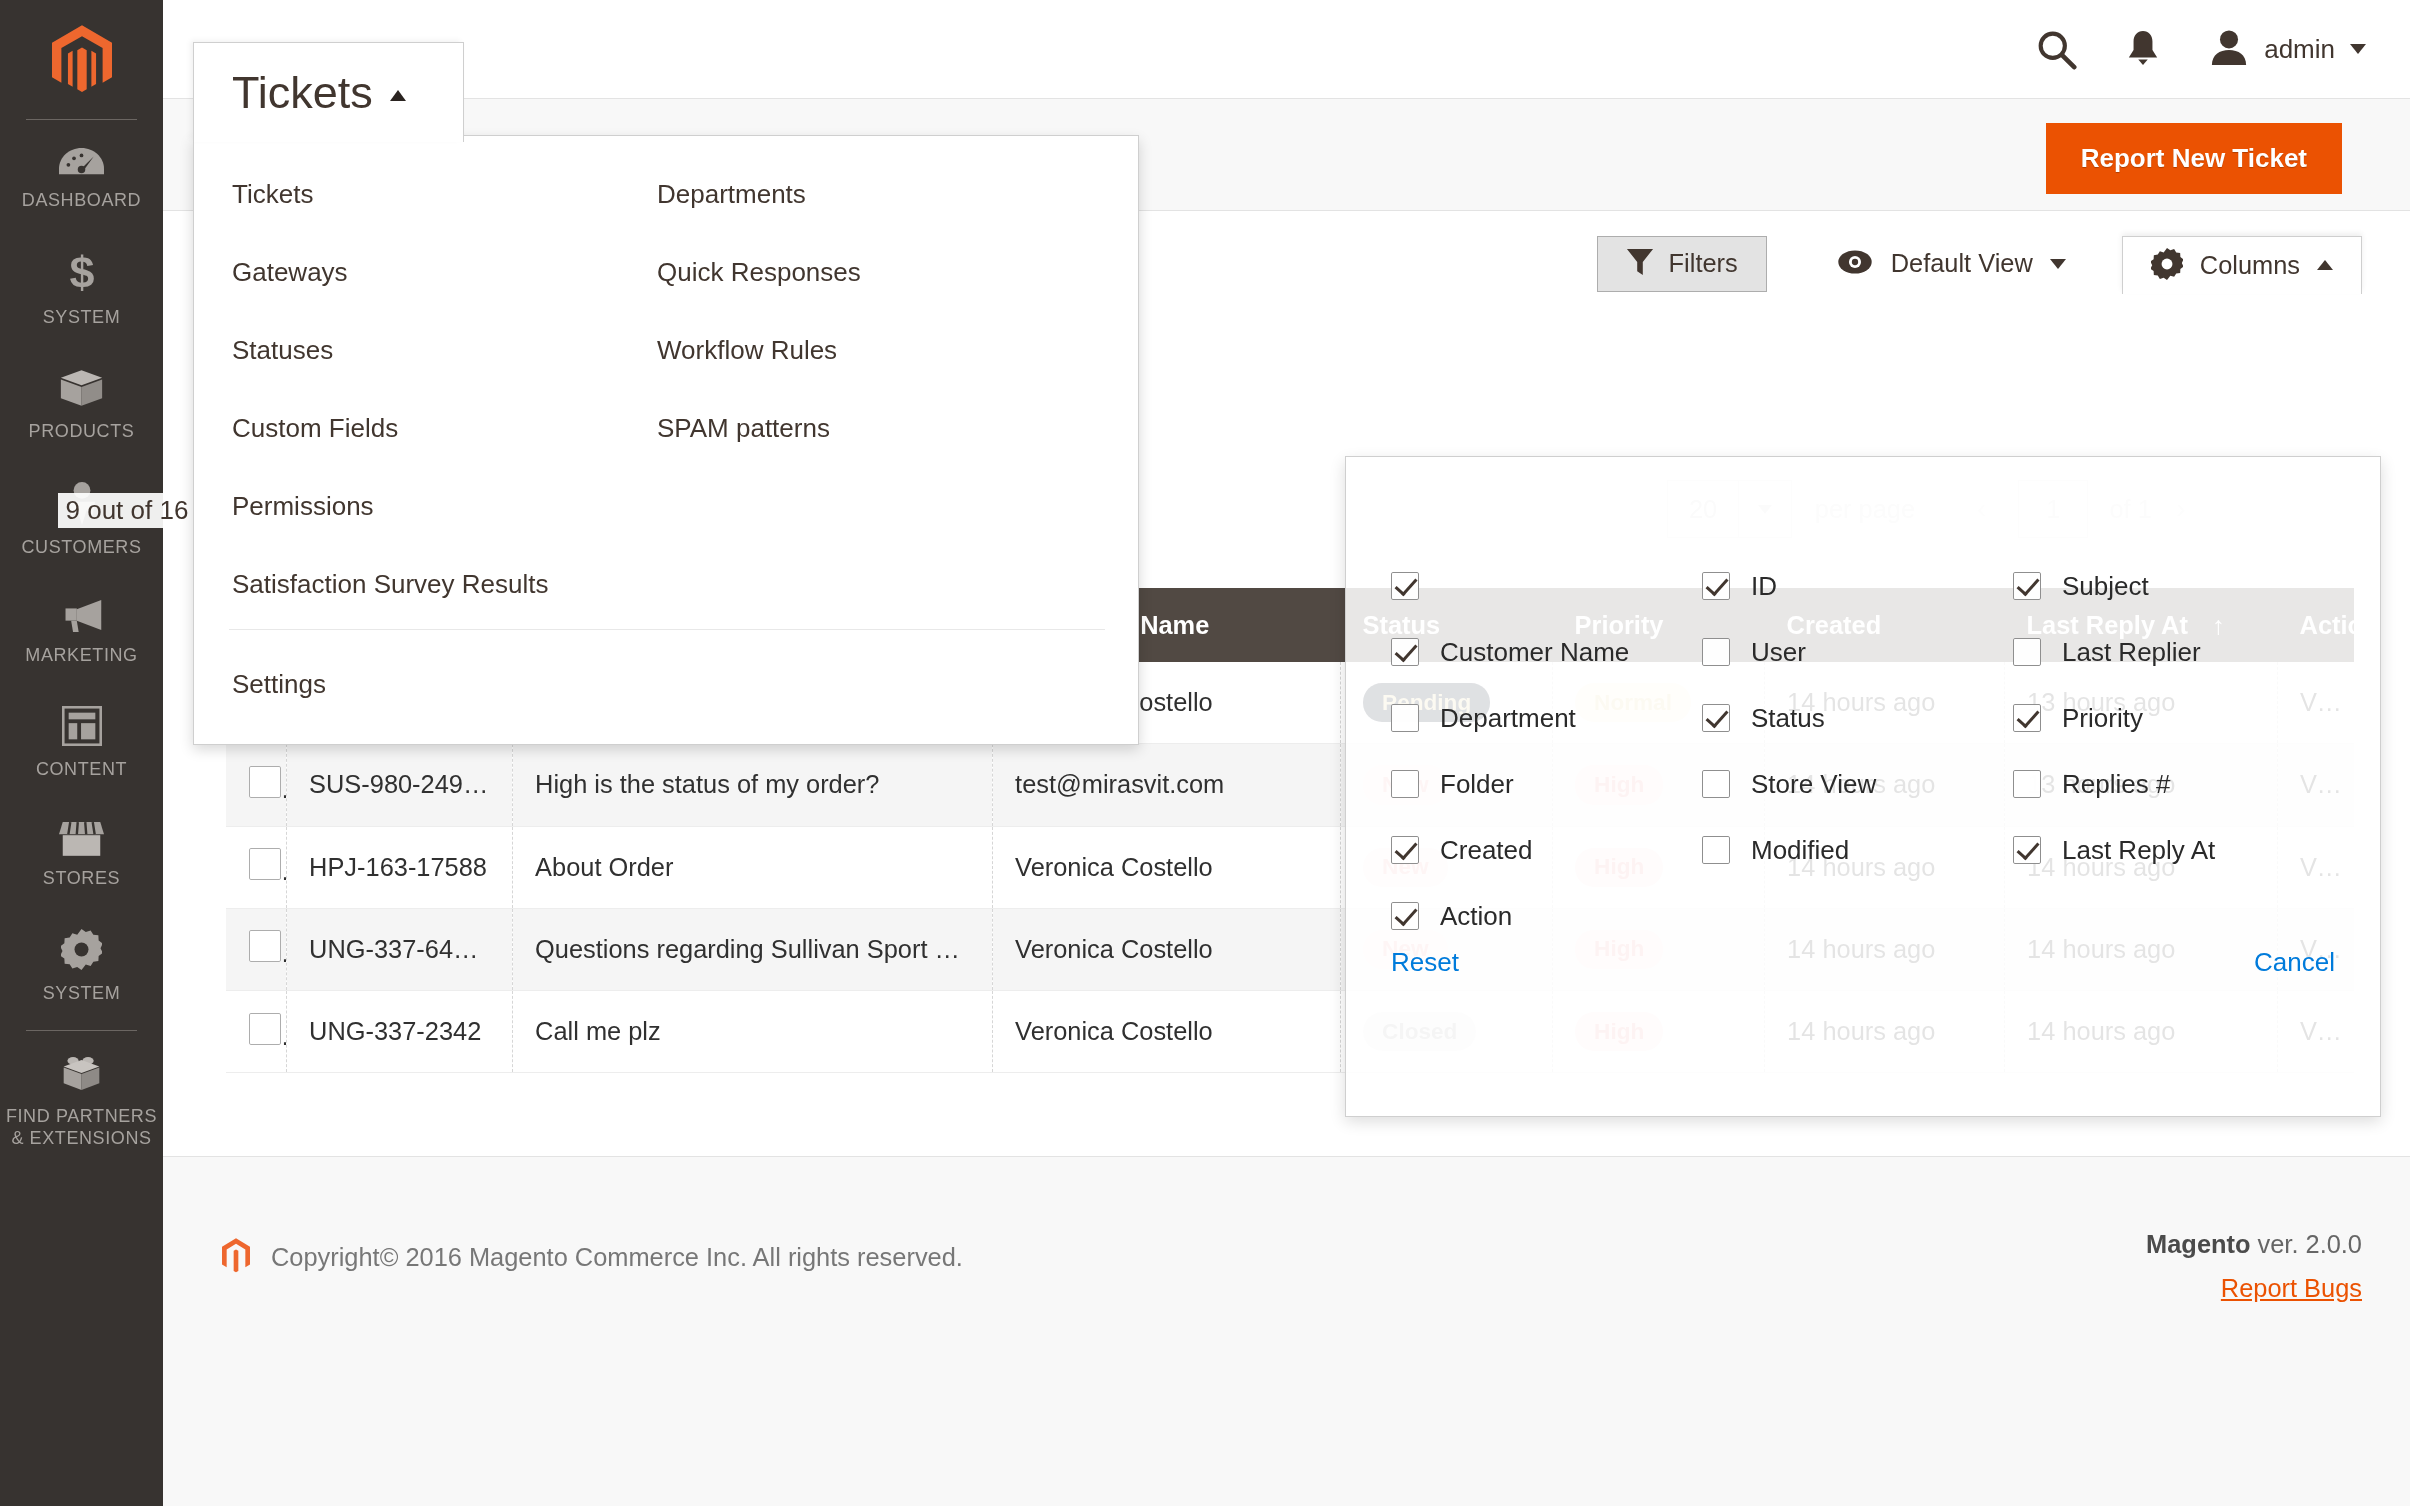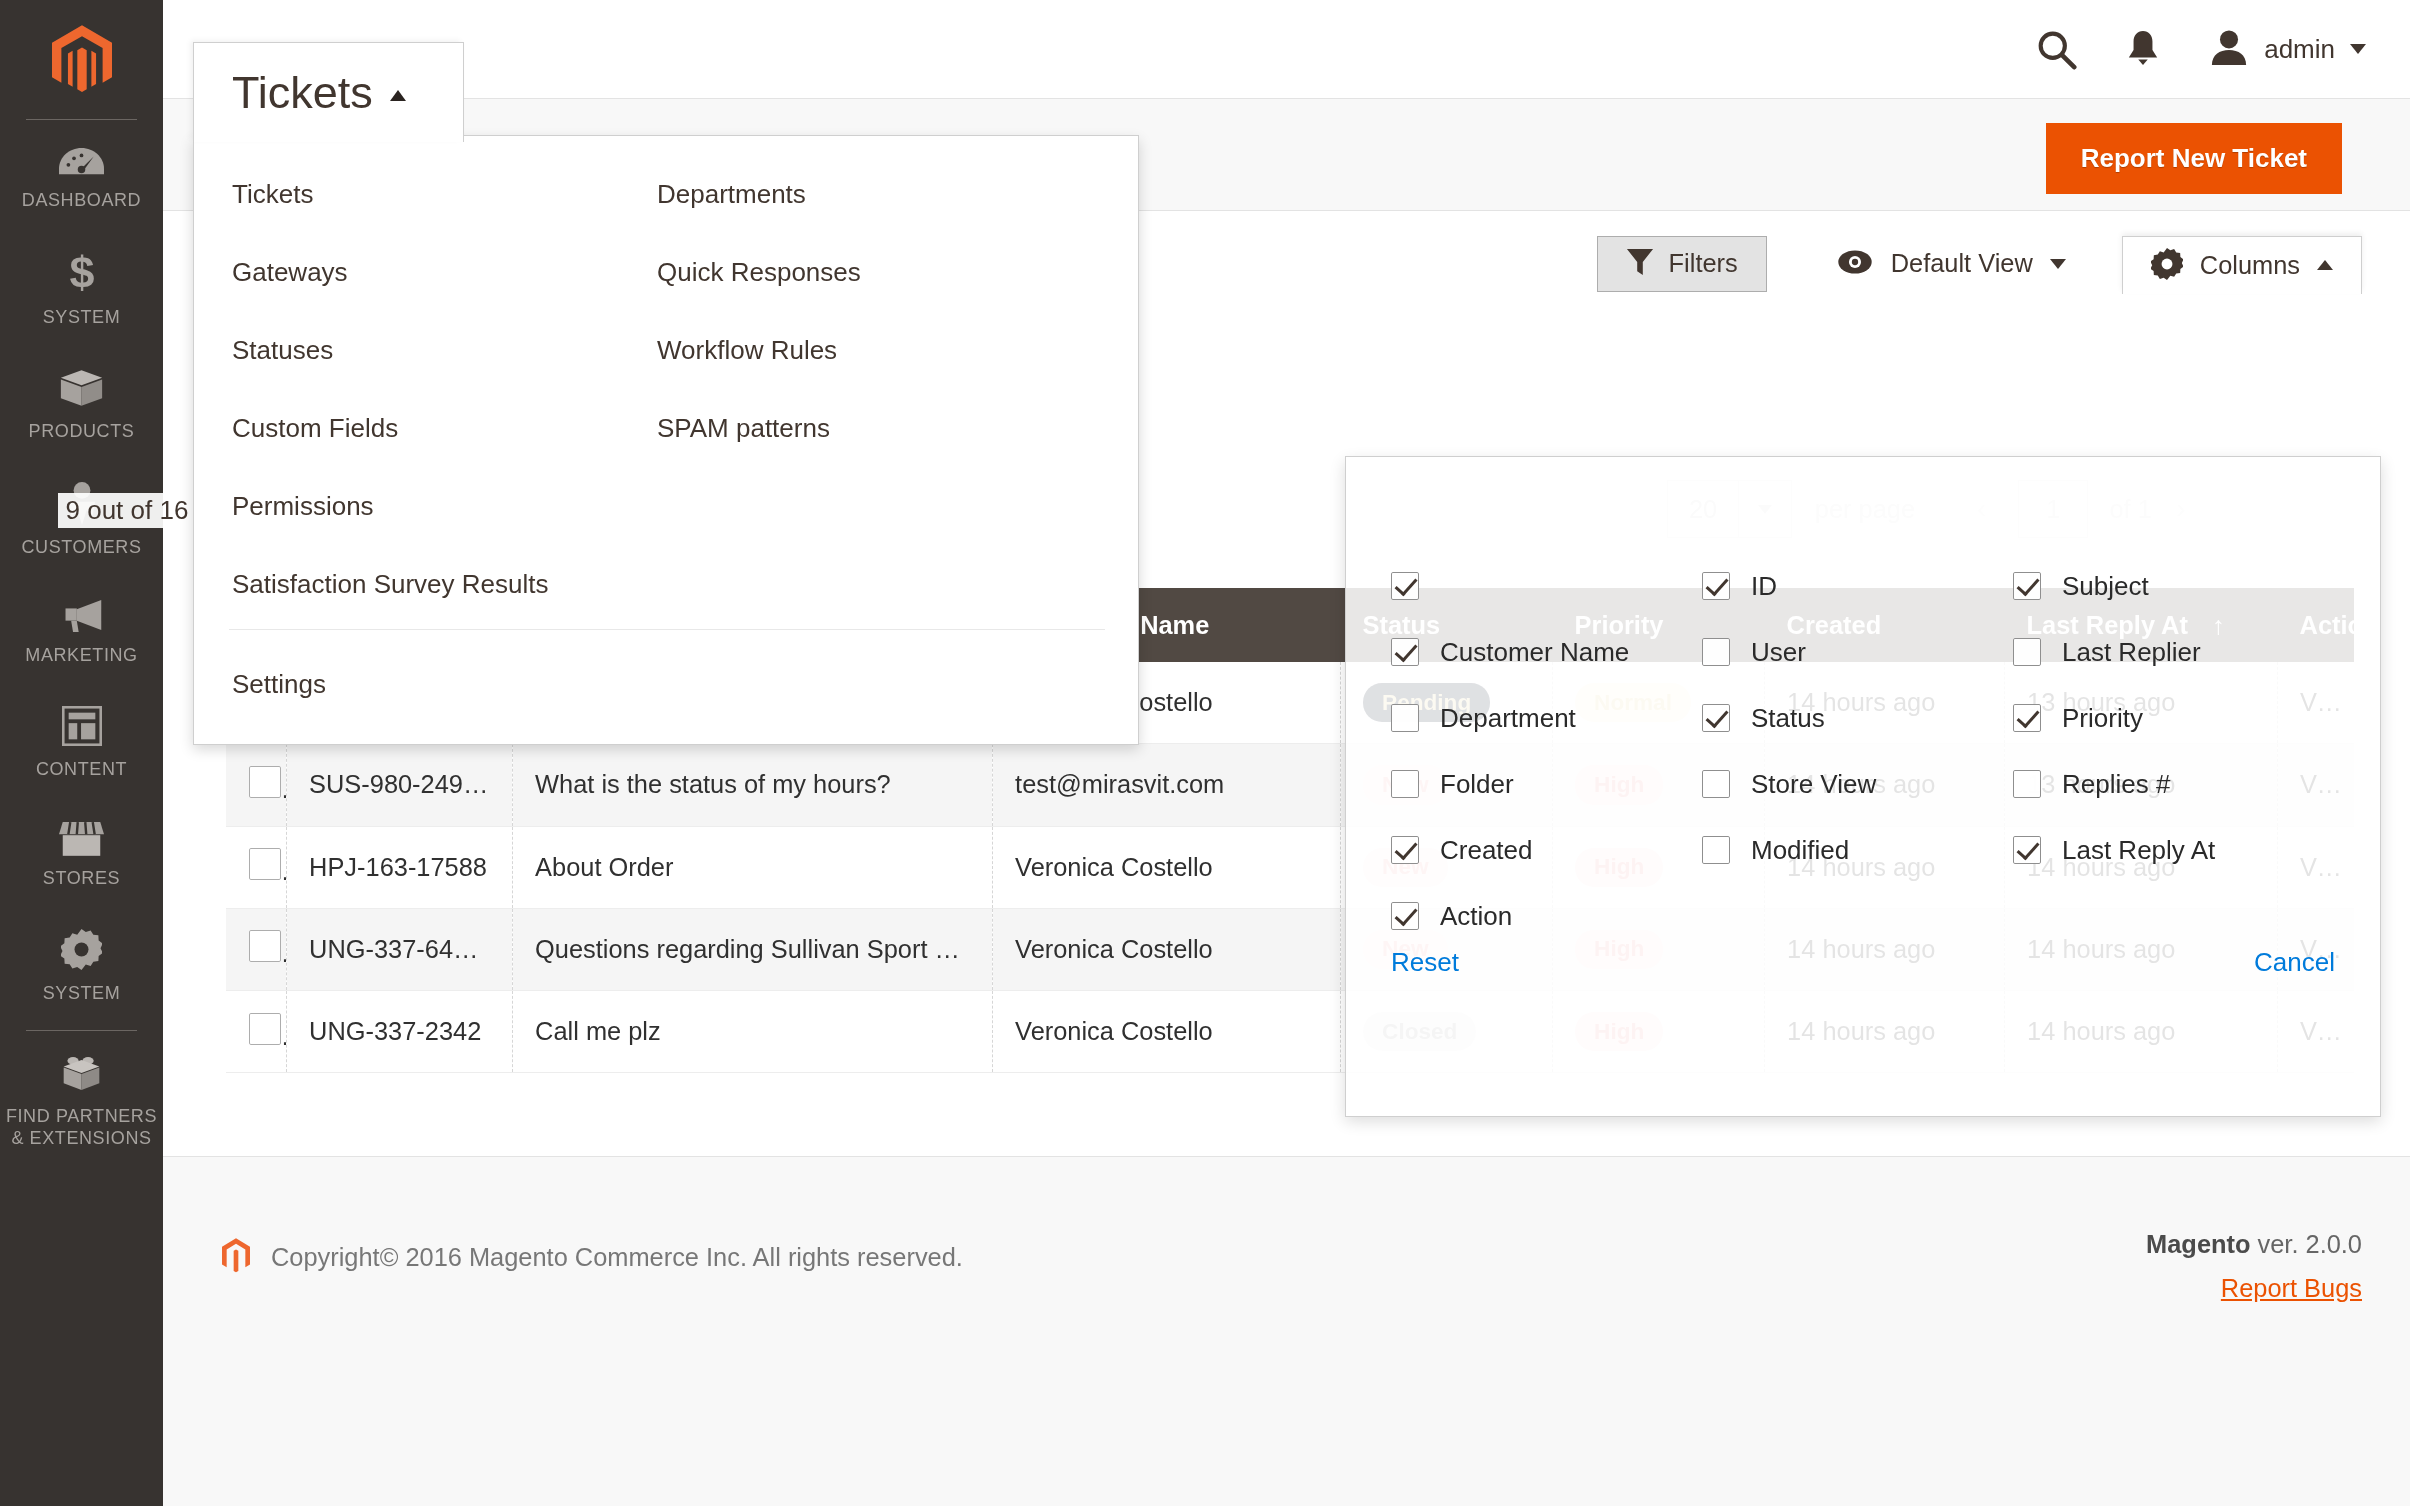--- a/index.html
+++ b/index.html
@@ -495,21 +495,21 @@
         <td>Veronica Costello</td>
         <td><span class="badge badge-pending">Pending</span></td>
         <td><span class="badge badge-normal">Normal</span></td>
         <td class="cell-muted">14 hours ago</td>
         <td class="cell-muted">13 hours ago</td>
         <td class="cell-view">View</td>
       </tr>
       <tr class="alt">
         <td class="cb-cell"><span class="row-checkbox"></span></td>
         <td>SUS-980-24985</td>
-        <td>What is the status of my hours?</td>
+        <td>High is the status of my order?</td>
         <td>test@mirasvit.com</td>
         <td><span class="badge badge-new">New</span></td>
         <td><span class="badge badge-high">High</span></td>
         <td class="cell-muted">14 hours ago</td>
         <td class="cell-muted">13 hours ago</td>
         <td class="cell-view">View</td>
       </tr>
       <tr>
         <td class="cb-cell"><span class="row-checkbox"></span></td>
         <td>HPJ-163-17588</td>

